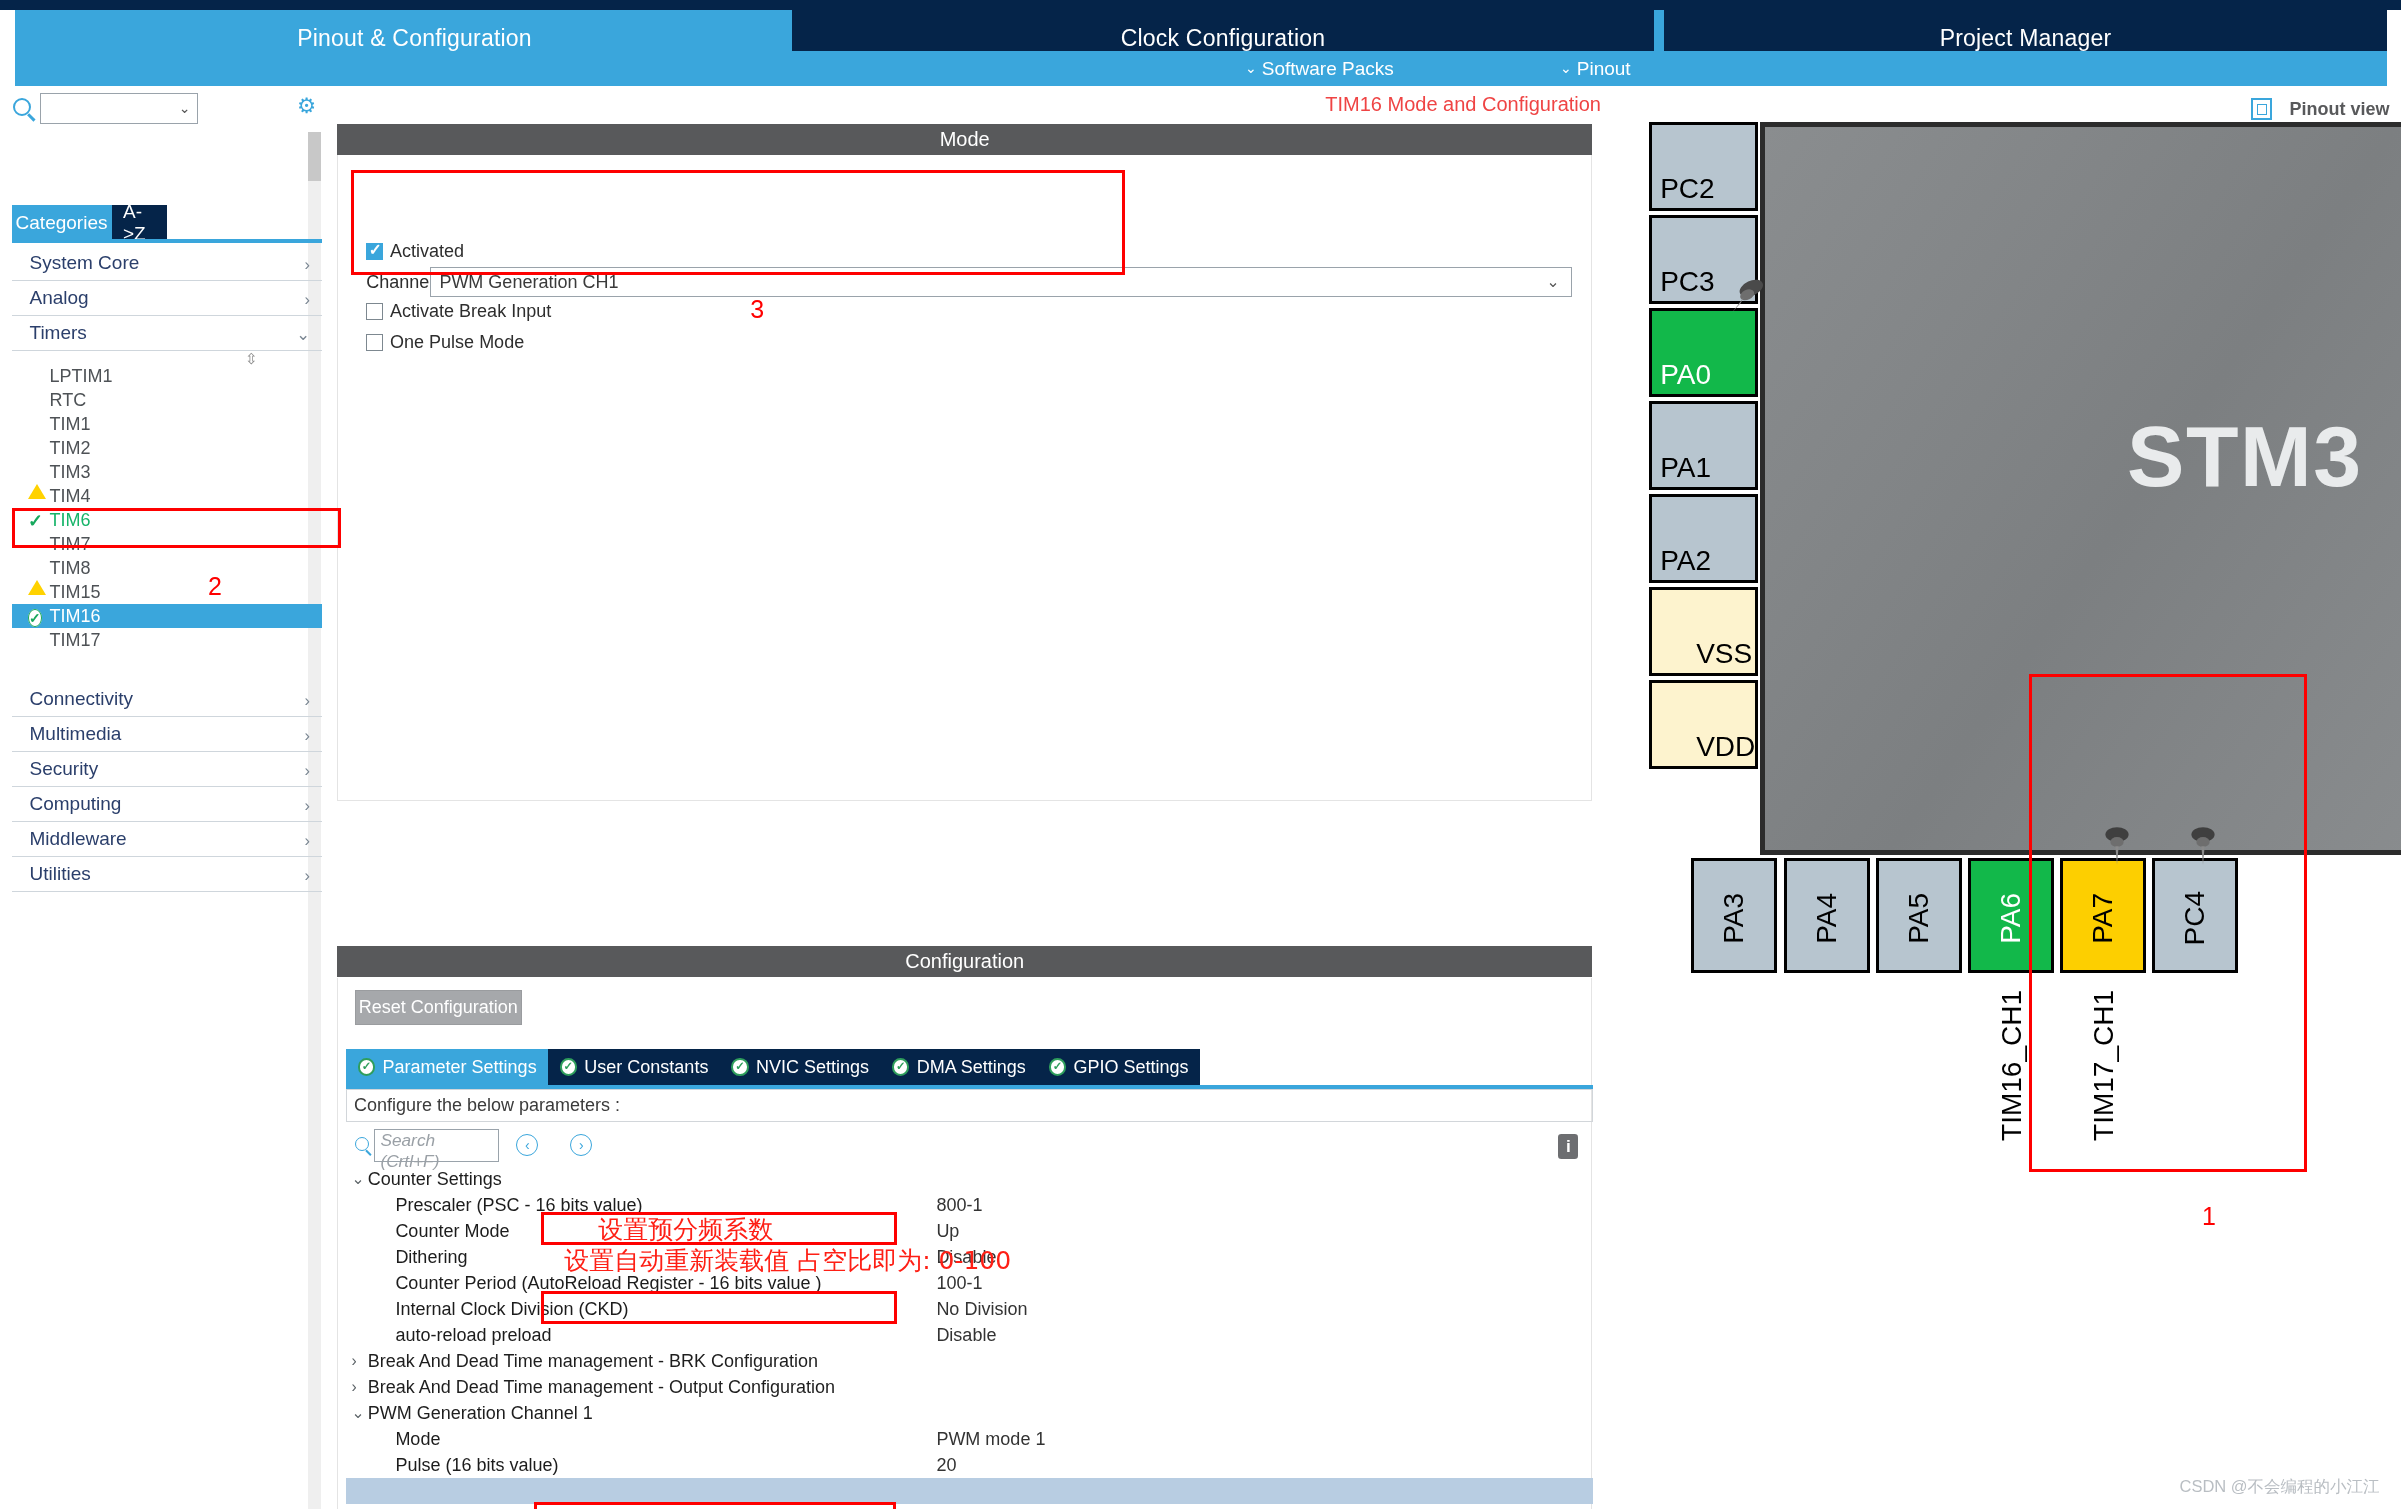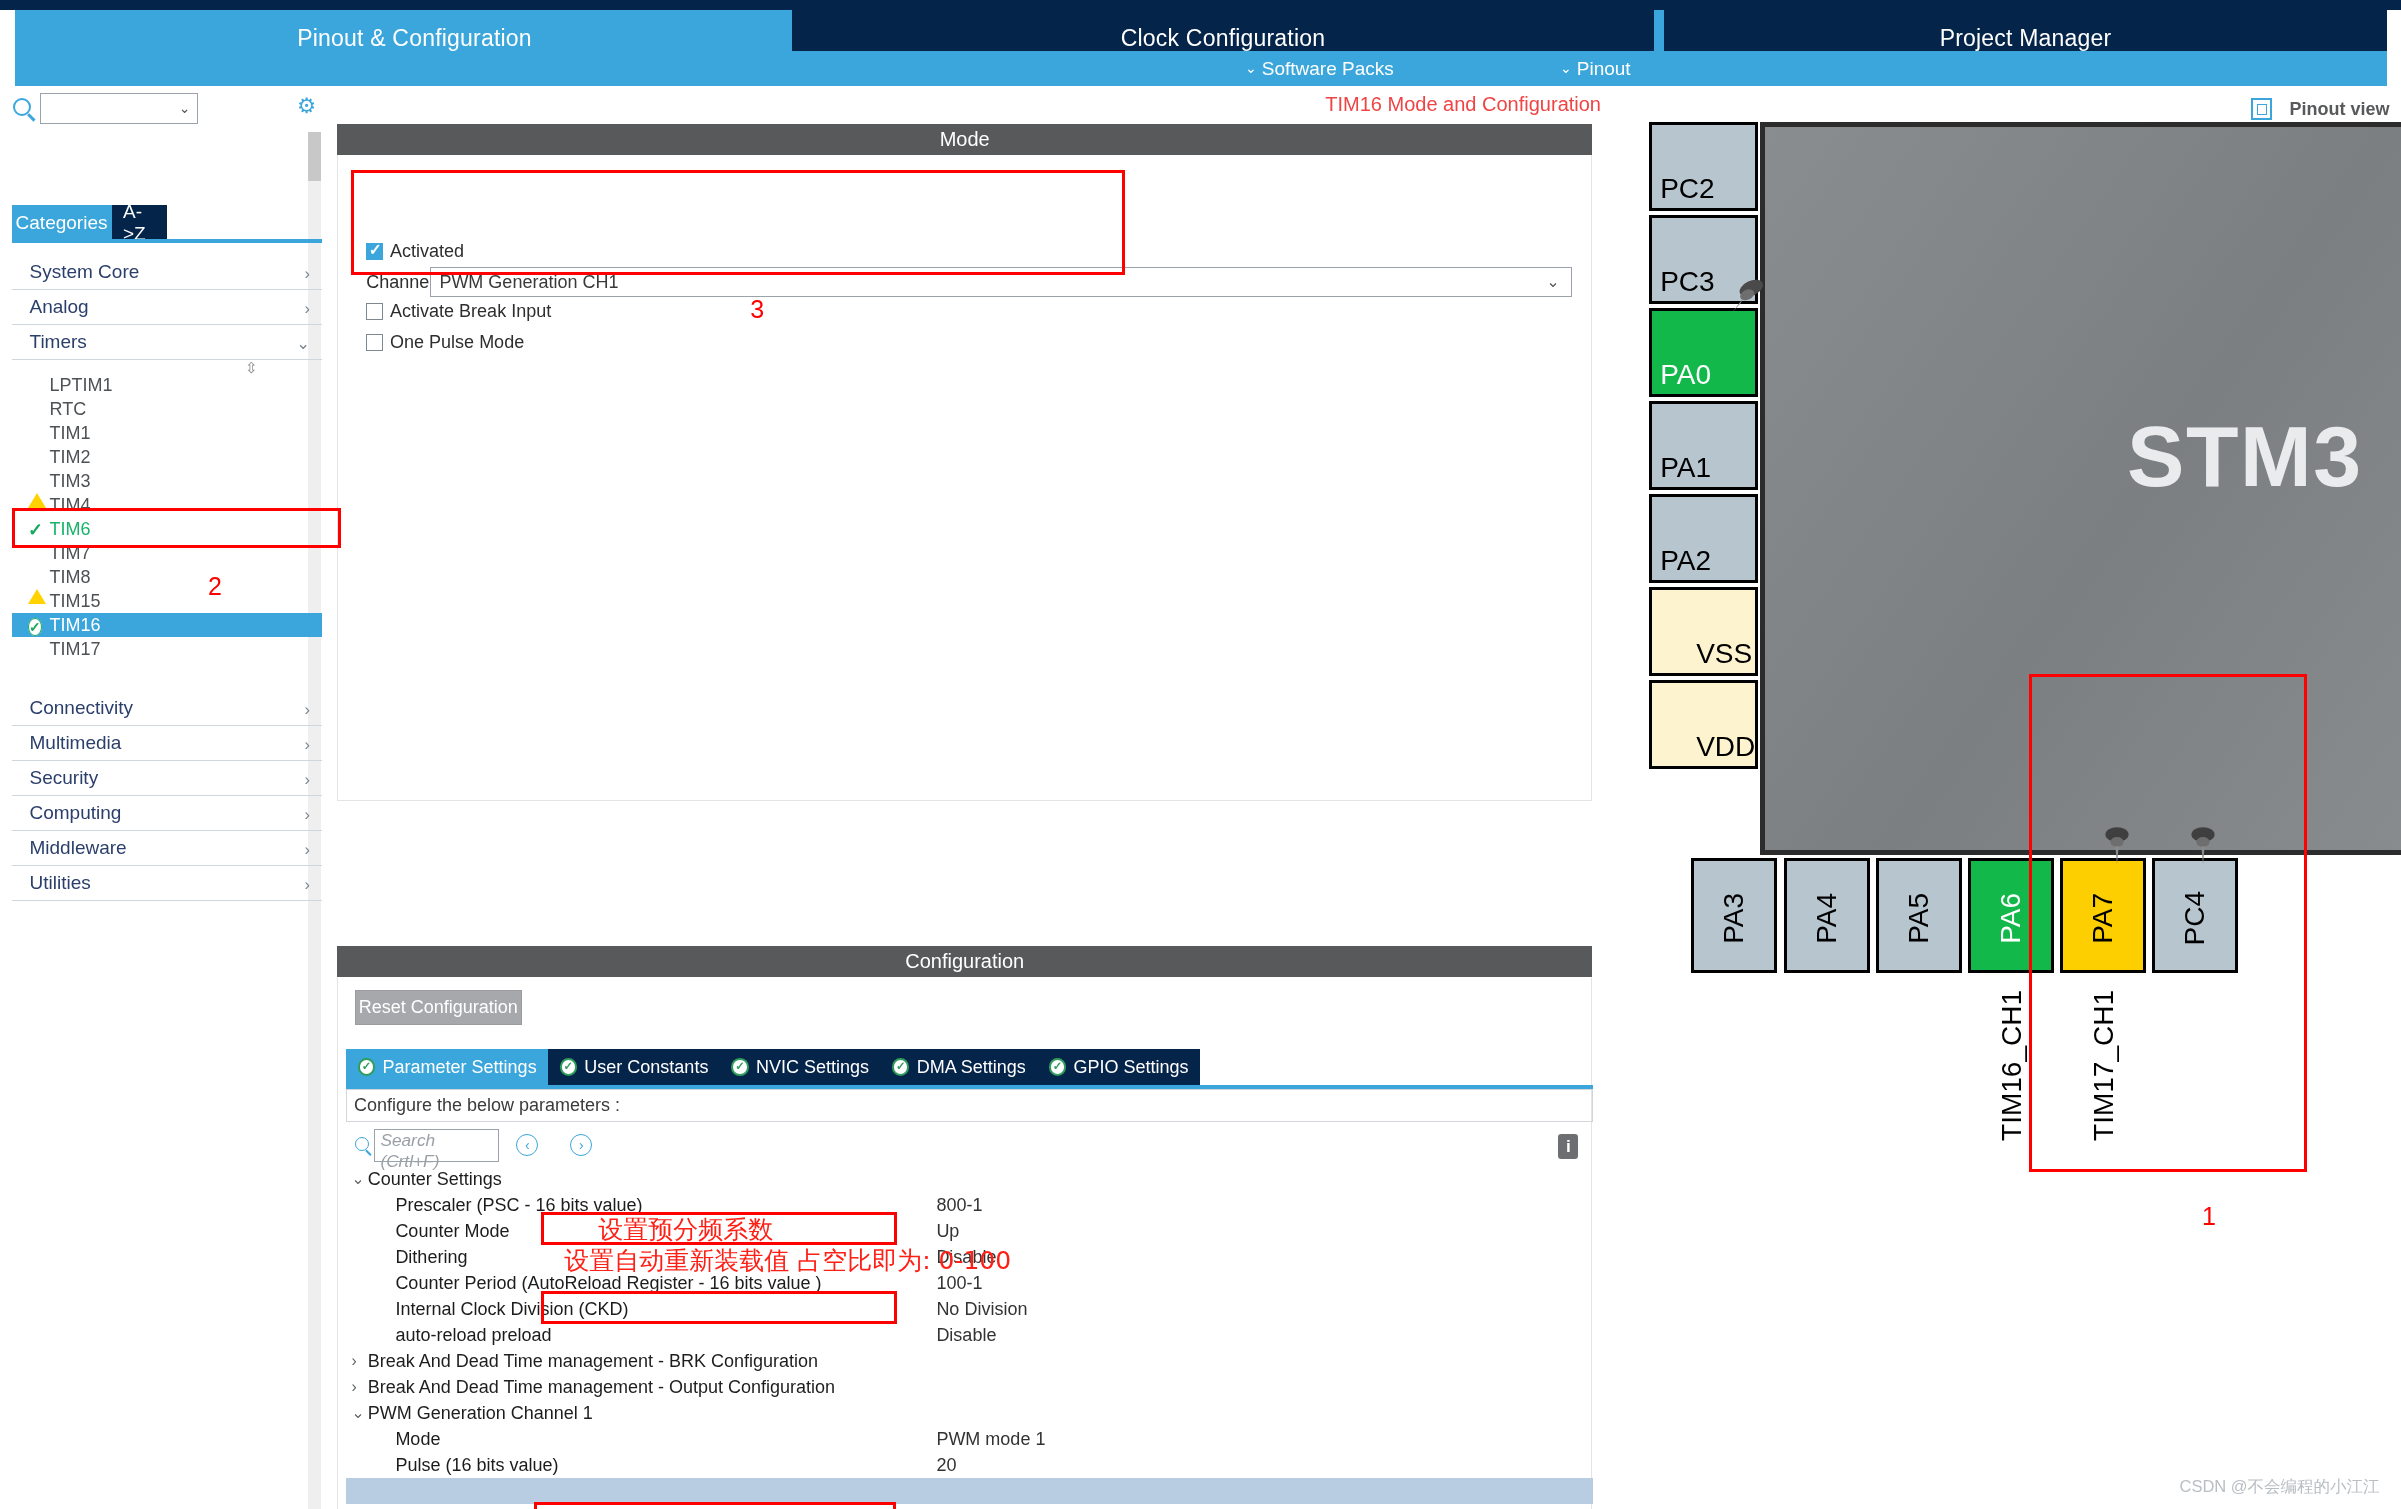--- a/index.html
+++ b/index.html
@@ -59,21 +59,21 @@
 
   .cattabs { position:absolute; left:11.5px; top:119px; width:310px; height:35px; }
   .cattab {
     position:absolute; top:0; height:35px; color:#fff; font-size:19px;
     display:flex; align-items:center; justify-content:center; padding:0 11.5px;
   }
   .cattab.sel { background:#3aa6dc; left:0; width:100px; }
   .cattab.alt { background:#052449; left:100px; width:55px; }
   .catunder { position:absolute; left:11.5px; top:153px; width:310px; height:4.1px; background:#3aa6dc; }
 
-  .catlist { position:absolute; left:11.5px; top:169px; width:310px; }
+  .catlist { position:absolute; left:11.5px; top:160px; width:310px; }
   .cat-item {
     position:relative; height:35px; border-bottom:0.8px solid #cfd6dc;
     display:flex; align-items:center; padding-left:18px;
     color:#2b3f6b; font-size:19px;
   }
   .cat-item .arr { position:absolute; right:11.5px; top:9px; color:#7b8793; font-size:16.5px; }
 
   .tgroup { position:relative; width:310px; }
   .tsort { position:absolute; right:64px; top:-0.8px; font-size:15px; color:#8b8b8b; }
   .titem {

